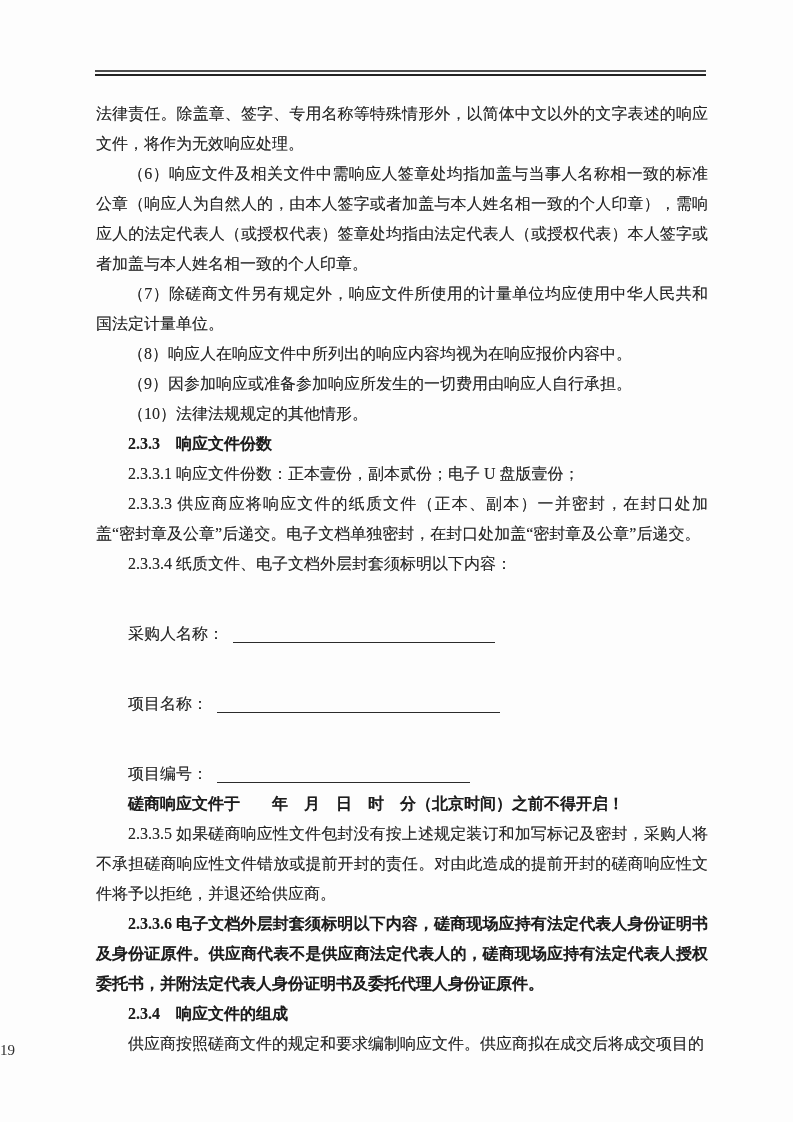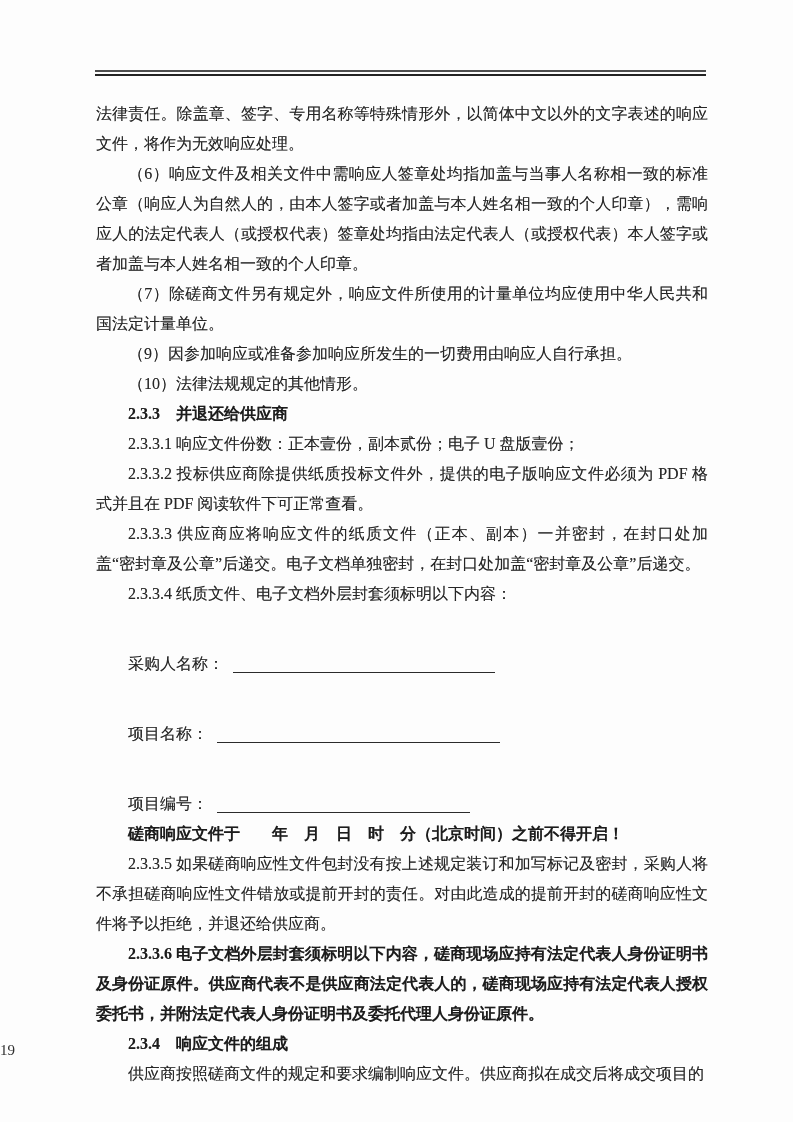--- a/index.html
+++ b/index.html
@@ -98,26 +98,26 @@
 <body>
 
 <div class="page">
   <div class="header-rule"></div>
   <div class="scan-edge"></div>
 
   <div class="content">
     <p class="noindent">法律责任。除盖章、签字、专用名称等特殊情形外，以简体中文以外的文字表述的响应文件，将作为无效响应处理。</p>
     <p>（6）响应文件及相关文件中需响应人签章处均指加盖与当事人名称相一致的标准公章（响应人为自然人的，由本人签字或者加盖与本人姓名相一致的个人印章），需响应人的法定代表人（或授权代表）签章处均指由法定代表人（或授权代表）本人签字或者加盖与本人姓名相一致的个人印章。</p>
     <p>（7）除磋商文件另有规定外，响应文件所使用的计量单位均应使用中华人民共和国法定计量单位。</p>
+    <p>（8）响应人在响应文件中所列出的响应内容均视为在响应报价内容中。</p>
     <p>（9）因参加响应或准备参加响应所发生的一切费用由响应人自行承担。</p>
     <p>（10）法律法规规定的其他情形。</p>
 
-    <p class="heading">2.3.3　并退还给供应商</p>
+    <p class="heading">2.3.3　响应文件份数</p>
     <p>2.3.3.1 响应文件份数：正本壹份，副本贰份；电子 U 盘版壹份；</p>
-    <p>2.3.3.2 投标供应商除提供纸质投标文件外，提供的电子版响应文件必须为 PDF 格式并且在 PDF 阅读软件下可正常查看。</p>
     <p>2.3.3.3 供应商应将响应文件的纸质文件（正本、副本）一并密封，在封口处加盖“密封章及公章”后递交。电子文档单独密封，在封口处加盖“密封章及公章”后递交。</p>
     <p>2.3.3.4 纸质文件、电子文档外层封套须标明以下内容：</p>
 
     <div class="field">
       <span class="flabel">采购人名称：</span><span class="blank blank-1"></span>
     </div>
     <div class="field">
       <span class="flabel">项目名称：</span><span class="blank blank-2"></span>
     </div>
     <div class="field">

